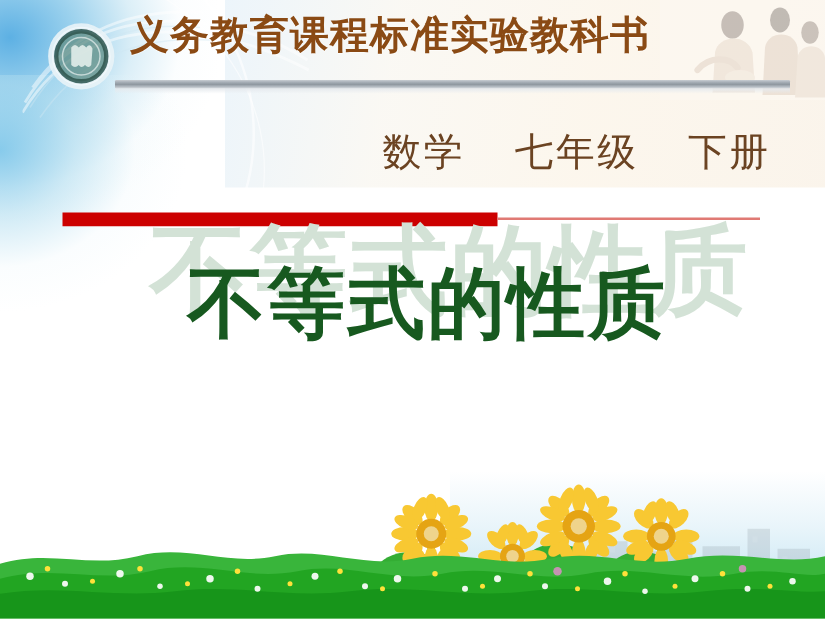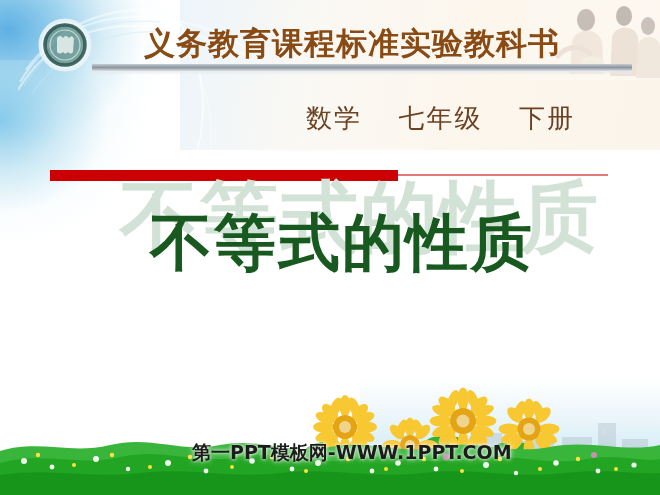--- a/index.html
+++ b/index.html
@@ -98,29 +98,28 @@
 
   
   .emblem {
     position: absolute;
     left: 38px; top: 18px;
     width: 54px; height: 54px;
   }
 
   .header-title {
     position: absolute;
-    left: 104px; top: 23px;
+    left: 104px; top: 7px;
     font-family: "DejaVu Serif", serif;
     font-weight: bold;
     font-size: 31px;
     letter-spacing: 1px;
     color: #8a4a14;
     white-space: nowrap;
     text-shadow: 0 1px 0 rgba(255,255,255,0.6);
-    margin-left: 40px;
   }
 
   
   .header-rule {
     position: absolute;
     left: 92px; top: 64px;
     width: 540px; height: 7px;
     background: linear-gradient(180deg,
        #c9ced3 0%, #aab2ba 22%, #8e979f 50%, #b6bdc4 78%, #dfe3e7 100%);
     border-radius: 1px;
@@ -130,21 +129,21 @@
     left: 92px; top: 71px;
     width: 540px; height: 4px;
     background: linear-gradient(180deg, rgba(230,234,238,0.9), rgba(255,255,255,0));
   }
 
   
   .subject-line {
     position: absolute;
     left: 306px; top: 101px;
     font-family: "DejaVu Serif", serif;
-    font-size: 26px;
+    font-size: 31px;
     color: #6b4322;
     white-space: nowrap;
     letter-spacing: 2px;
   }
   .subject-line .gap { display: inline-block; width: 16px; }
 
   
   .red-bar {
     position: absolute;
     left: 50px; top: 170px;
@@ -478,15 +477,14 @@
             <circle cx="616" cy="94" r="2"></circle>
         </g>
         <g fill="#e88bd0" opacity="0.8">
           <circle cx="446" cy="82" r="3.4"></circle>
             <circle cx="594" cy="80" r="3"></circle>
         </g>
       </g>
     </svg>
   </div>
 
-  <div class="watermark">第一PPT模板网-WWW.1PPT.COM</div>
 
 </div>
 
 </body></html>

